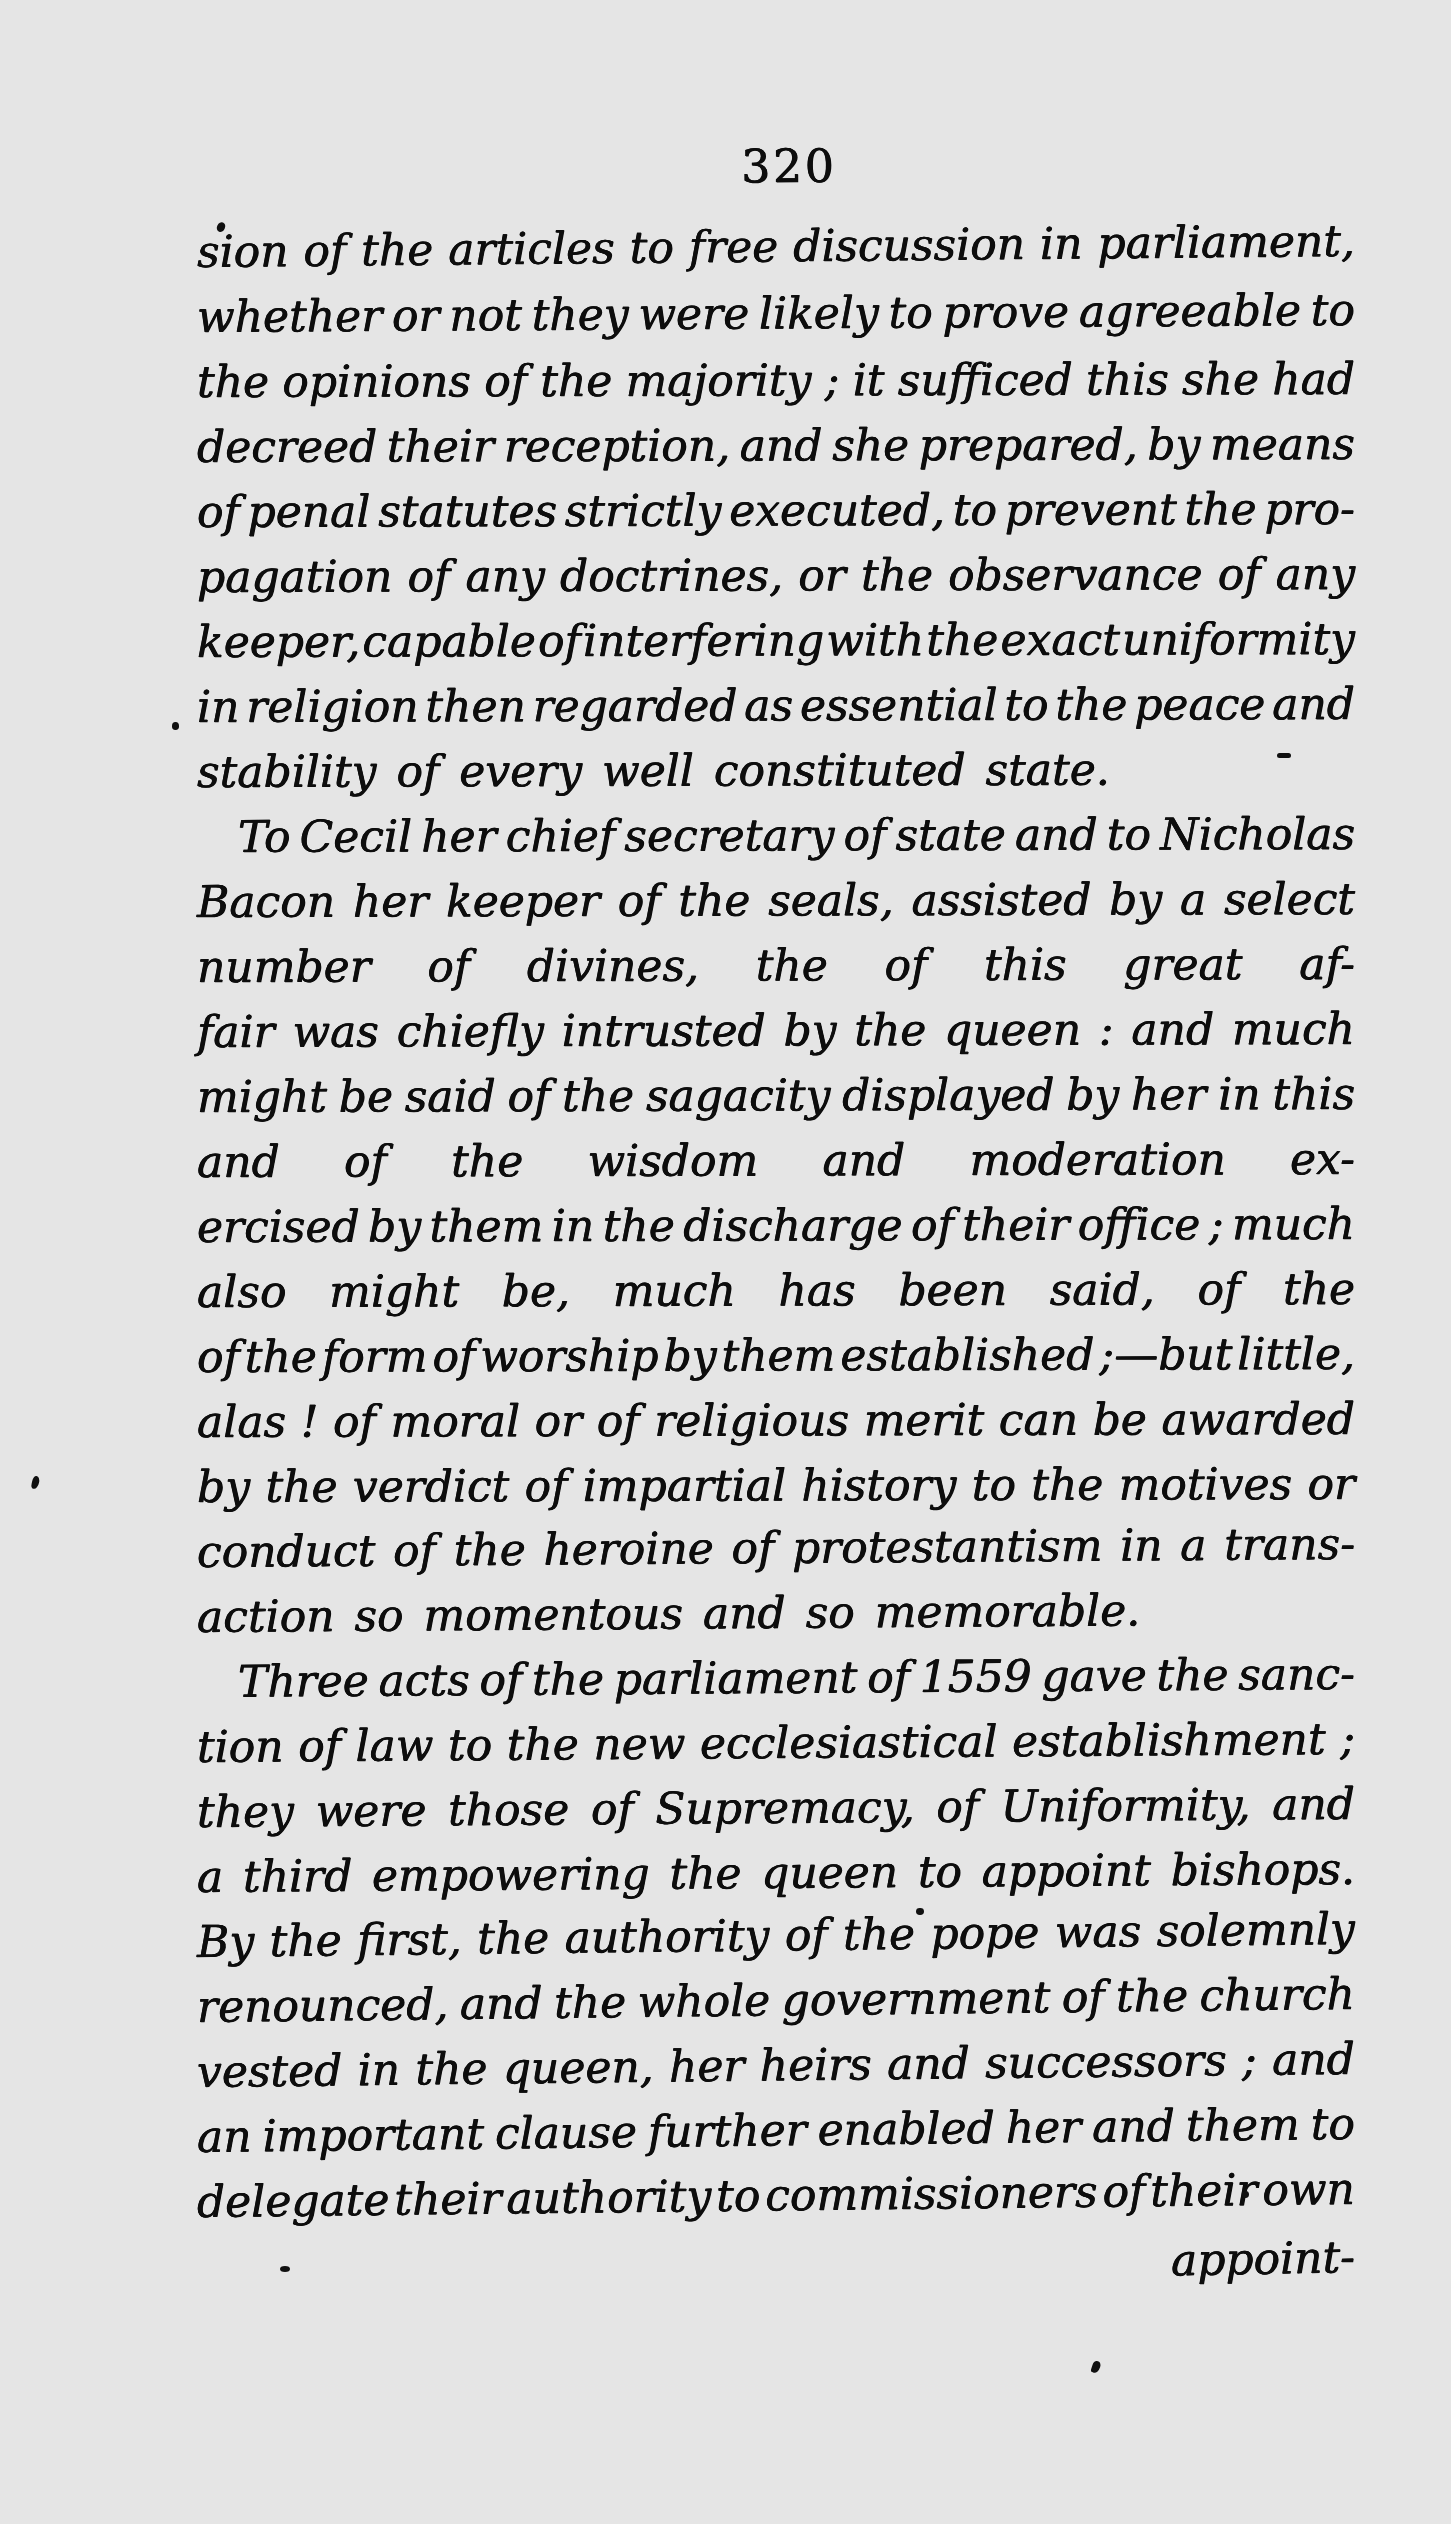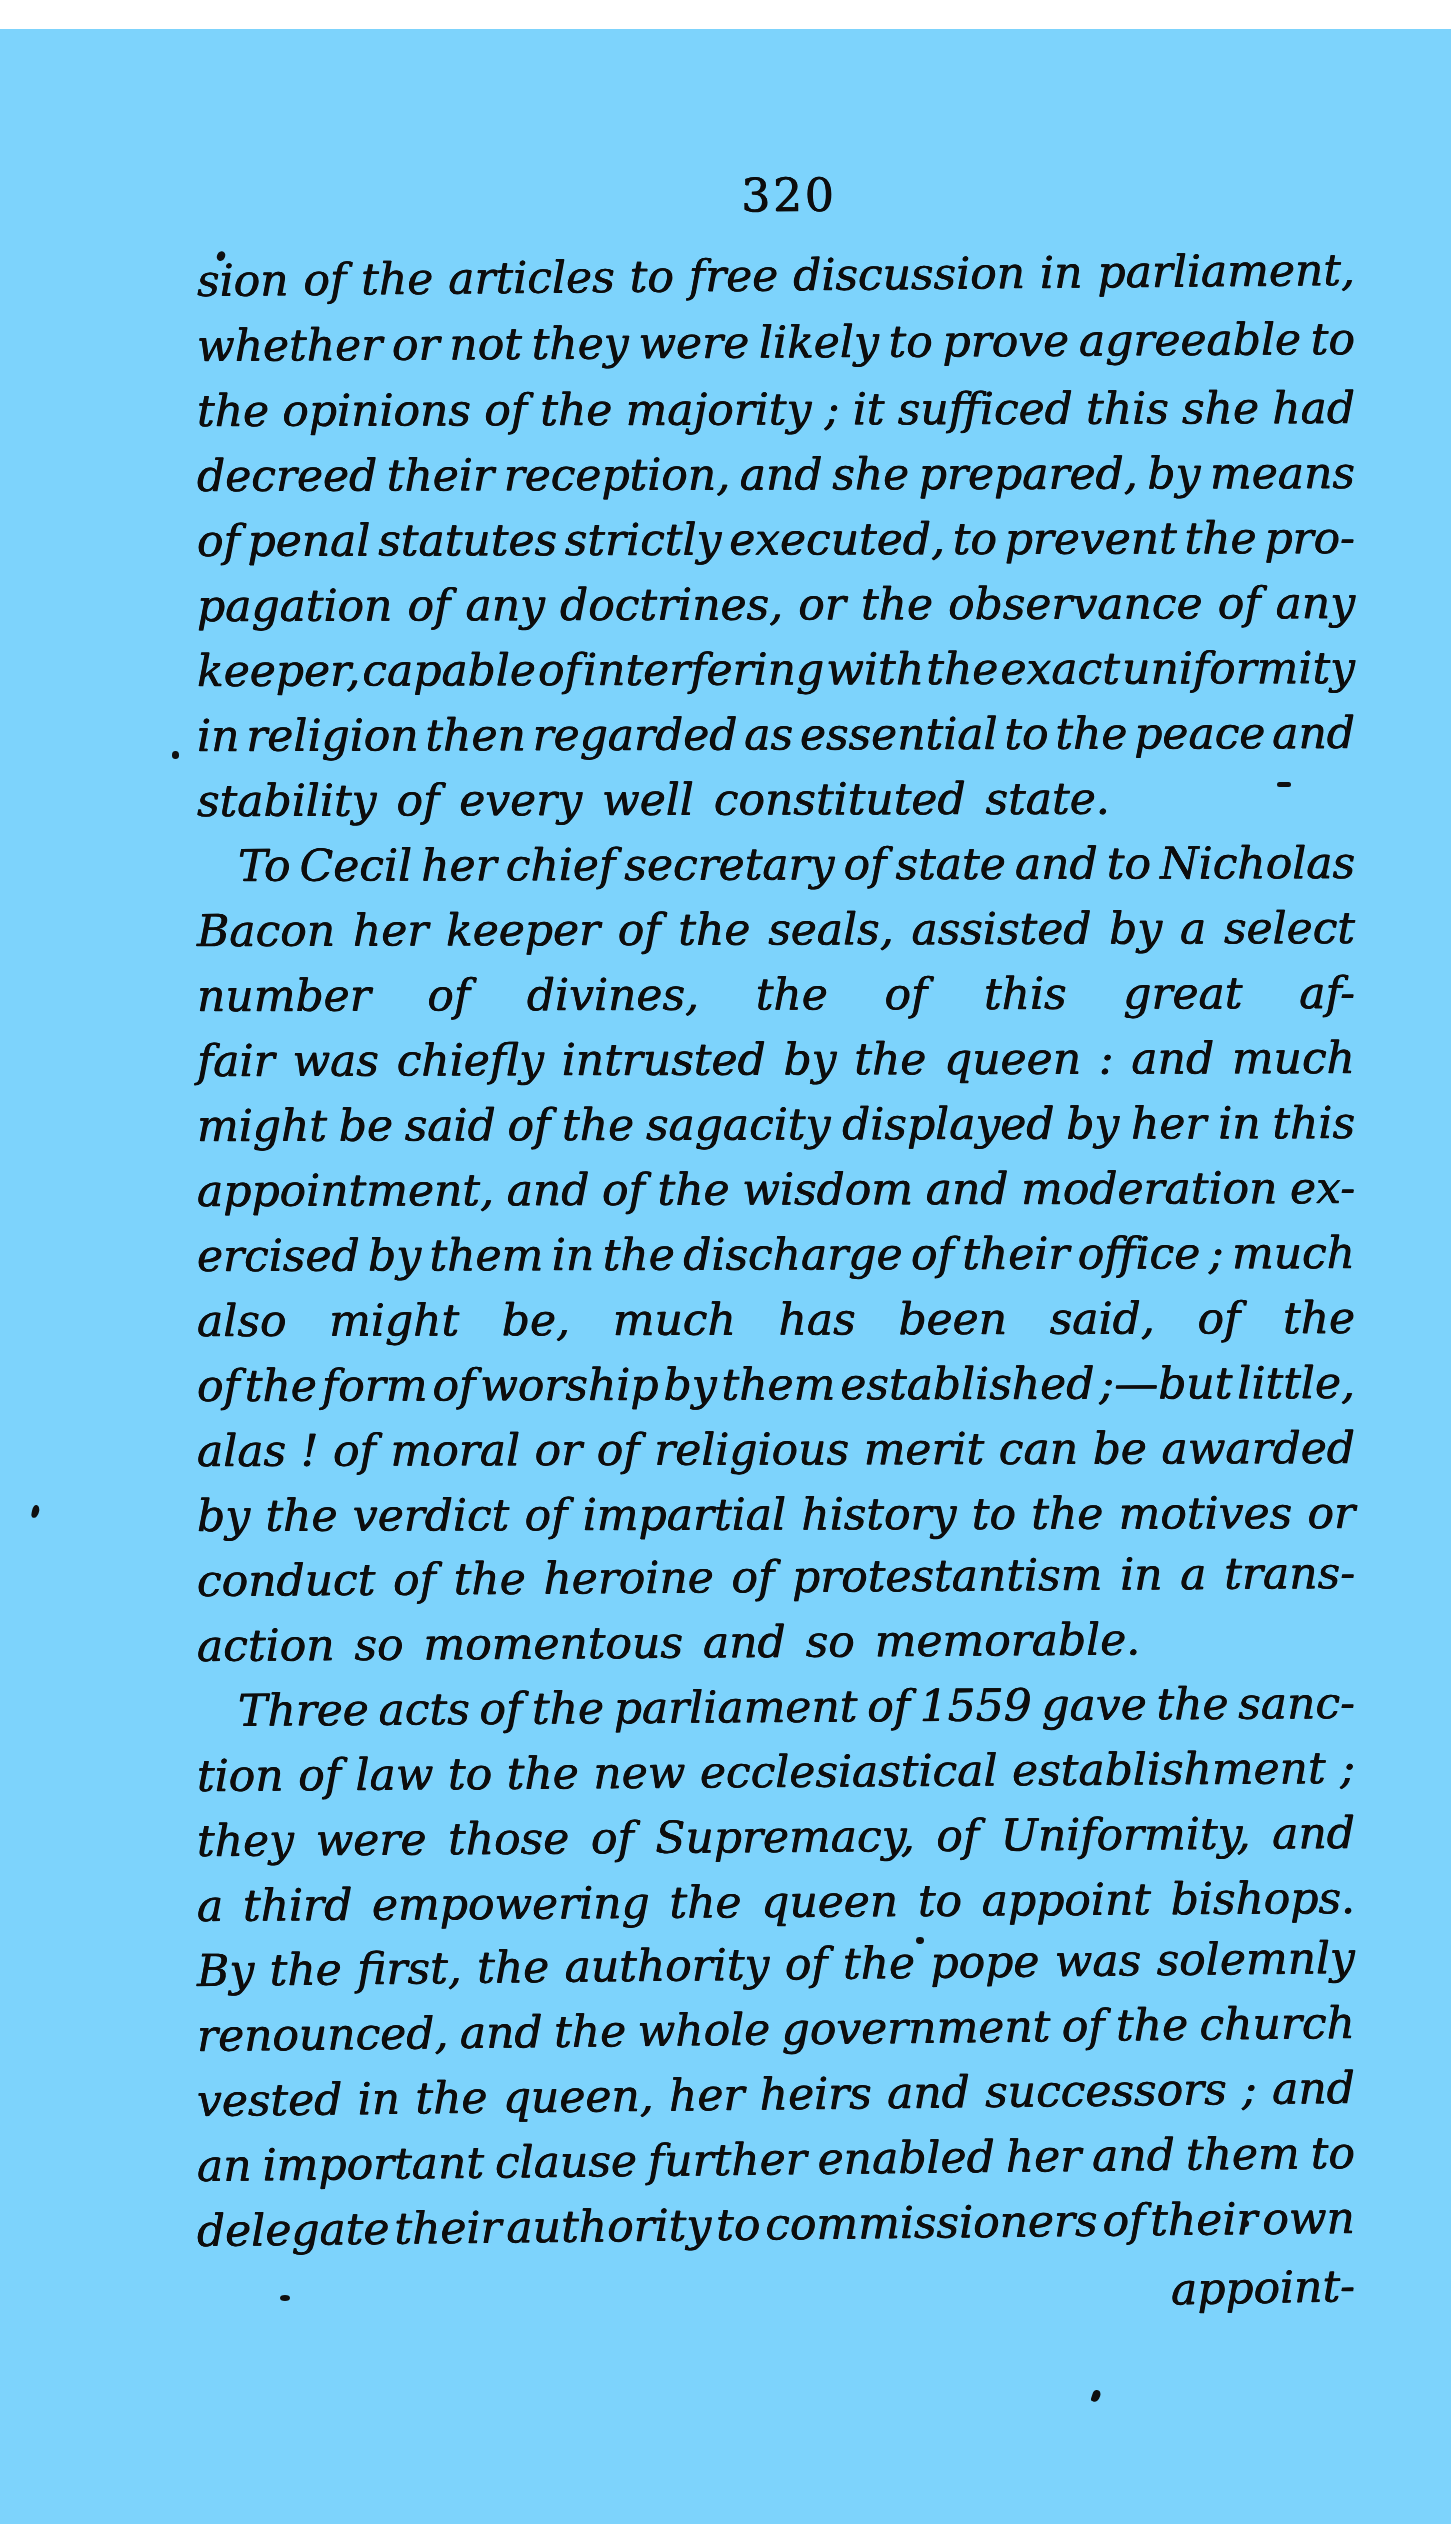--- a/index.html
+++ b/index.html
@@ -9,24 +9,23 @@
   }
   body {
     width: 1451px;
     height: 2525px;
     position: relative;
     overflow: hidden;
   }
   .page {
     position: absolute;
     inset: 0;
-    background: #7dd3fc;
+    background: #e5e5e5;
     color: #0d0d0d;
     font-family: "DejaVu Serif", "Liberation Serif", serif;
-    margin-top: 29px;
     -webkit-font-smoothing: antialiased;
   }
   
   .page-number, .line, .catchword {
     text-shadow: 0.5px 0.3px 0 currentColor, -0.2px 0 0 currentColor;
   }
   .page-number {
     position: absolute;
     top: 134px;
     left: 197px;
@@ -237,21 +236,20 @@
           <span>of</span>
           <span>the</span>
           <span>sagacity</span>
           <span>displayed</span>
           <span>by</span>
           <span>her</span>
           <span>in</span>
           <span>this</span>
         </div>
         <div class="line">
-          <span>appointment,</span>
           <span>and</span>
           <span>of</span>
           <span>the</span>
           <span>wisdom</span>
           <span>and</span>
           <span>moderation</span>
           <span>ex-</span>
         </div>
         <div class="line">
           <span>ercised</span>

